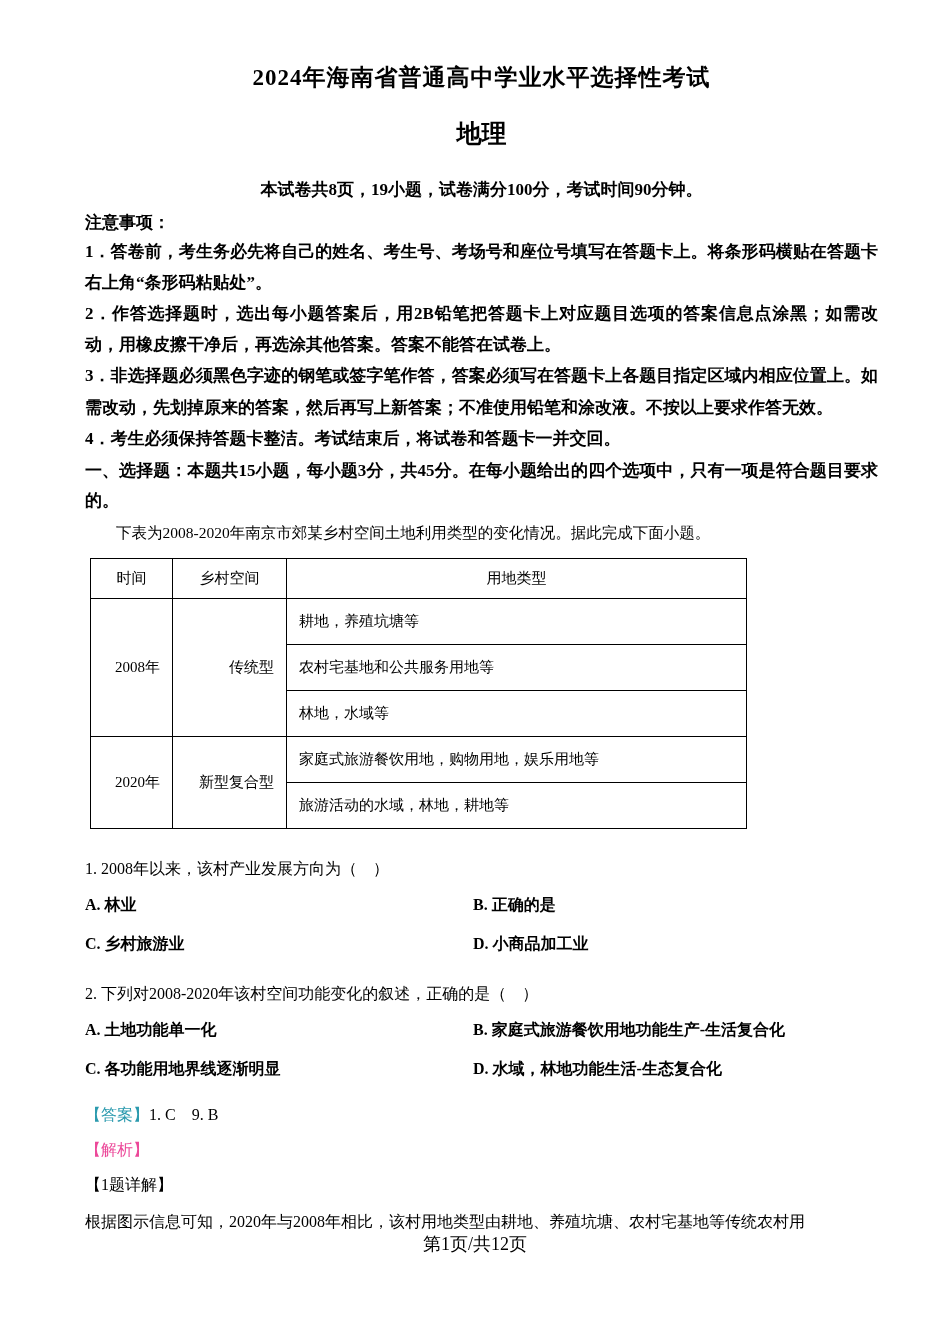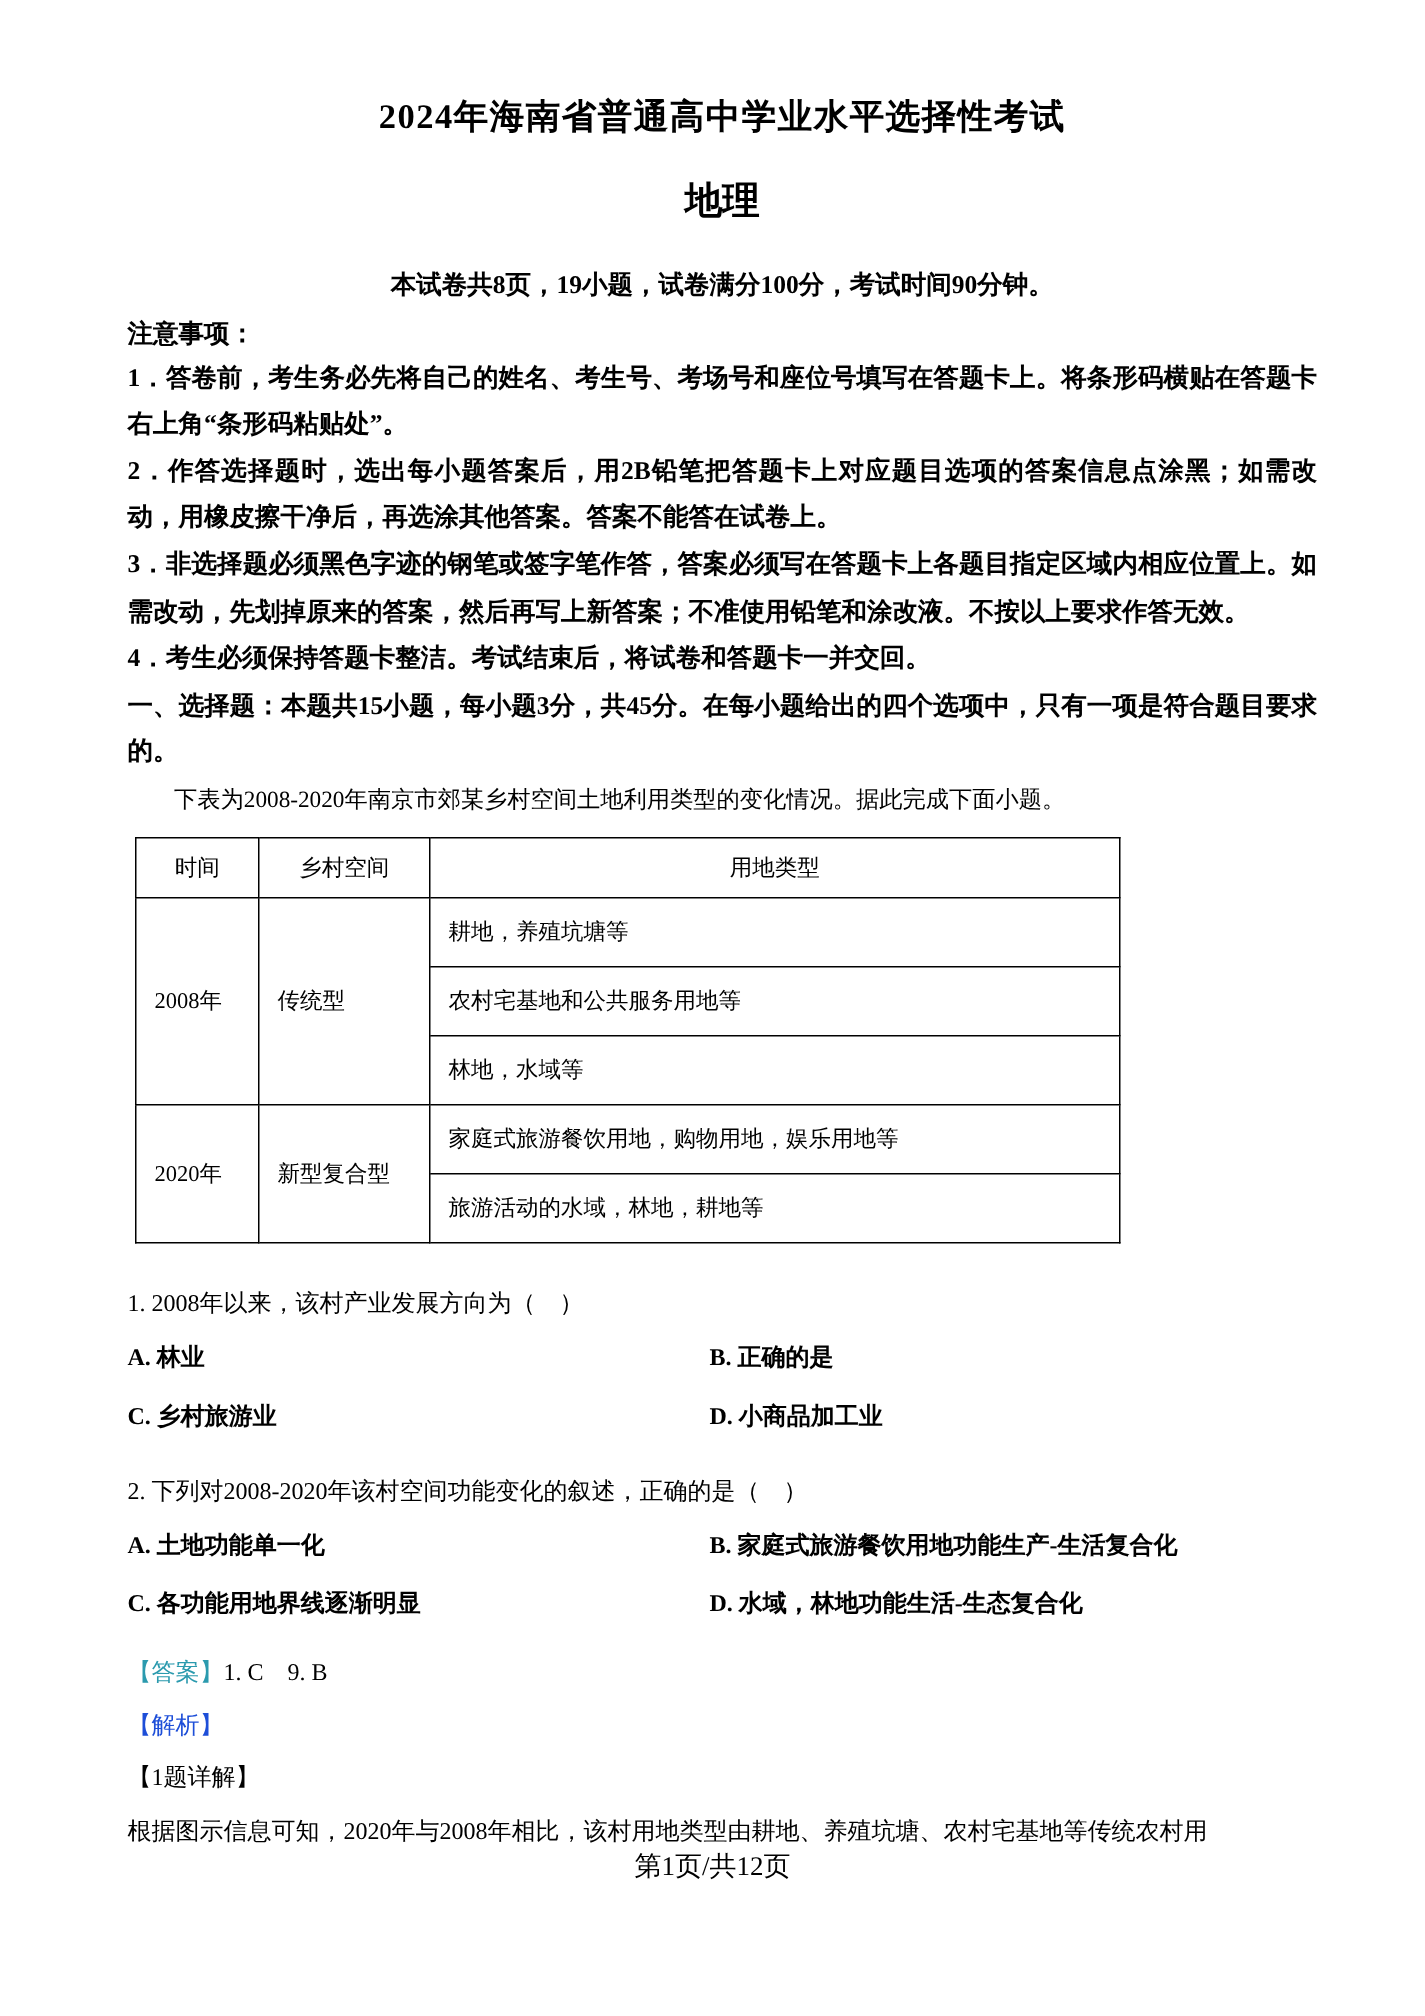--- a/index.html
+++ b/index.html
@@ -69,21 +69,21 @@
   }
   table.land-table th,
   table.land-table td {
     border: 1px solid #000000;
     padding: 10px 12px;
     font-weight: normal;
   }
   table.land-table th.col-time   { width: 82px;  text-align: center; }
   table.land-table th.col-space  { width: 114px; text-align: center; }
   table.land-table th.col-use    { width: 460px; text-align: center; }
-  table.land-table td.cell-center { text-align: left; vertical-align: middle; }
+  table.land-table td.cell-center { text-align: right; vertical-align: middle; }
   table.land-table td.cell-use    { text-align: left; height: 46px; vertical-align: middle; }
   .question-block { margin-top: 20px; }
   .q-stem {
     font-size: 16px;
     margin: 16px 0 6px 0;
   }
   .options-grid {
     display: grid;
     grid-template-columns: 388px 1fr;
     column-gap: 0;
@@ -191,21 +191,21 @@
     <div class="options-grid">
       <div class="option">A. 土地功能单一化</div>
       <div class="option">B. 家庭式旅游餐饮用地功能生产-生活复合化</div>
       <div class="option">C. 各功能用地界线逐渐明显</div>
       <div class="option">D. 水域，林地功能生活-生态复合化</div>
     </div>
   </div>
 
   <p class="answer-line"><span class="label-accent accent-color" style="color: rgb(43, 154, 174);">【答案】</span><span>1. C    9. B</span></p>
 
-  <p class="analysis-line"><span class="label-accent accent-color" style="color: #1d4ed8;">【解析】</span></p>
+  <p class="analysis-line"><span class="label-accent accent-color" style="color: #ec4899;">【解析】</span></p>
 
   <p class="detail-label">【1题详解】</p>
 
   <p class="detail-text">根据图示信息可知，2020年与2008年相比，该村用地类型由耕地、养殖坑塘、农村宅基地等传统农村用</p>
 
   <div class="page-footer">第1页/共12页</div>
 
 </div>
 
 </body></html>

